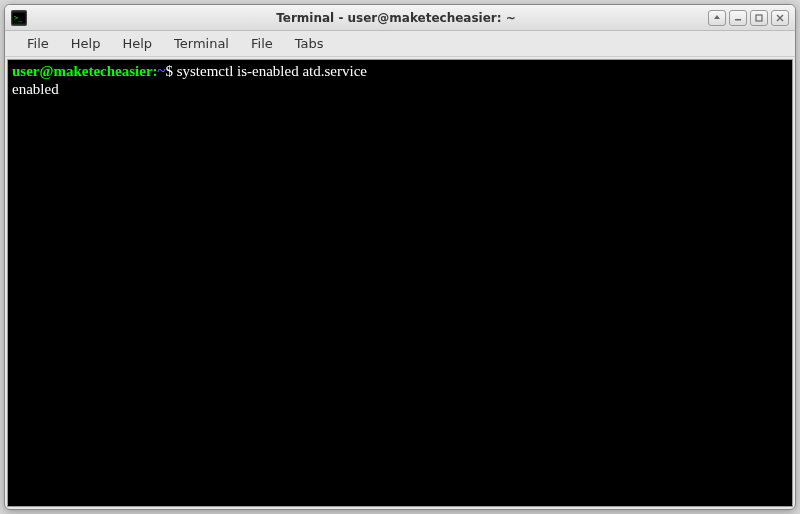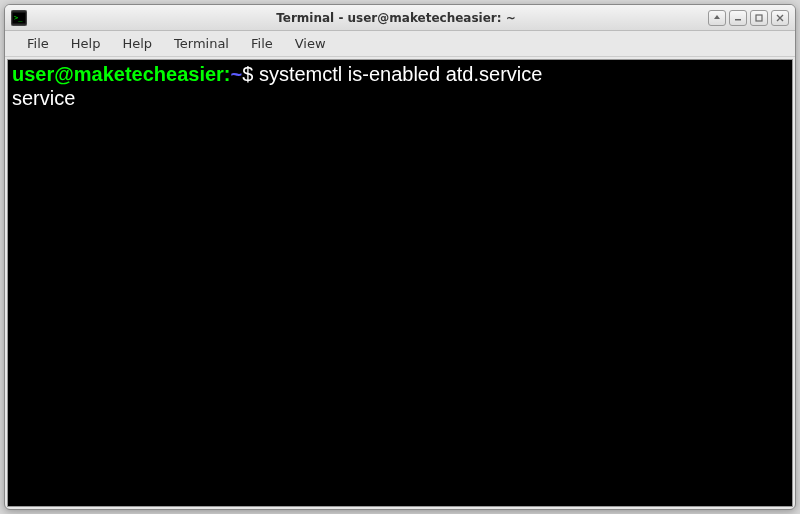--- a/index.html
+++ b/index.html
@@ -85,22 +85,22 @@
       color: #333;
       cursor: pointer;
       border-radius: 3px;
     }
     .terminal-area {
       flex: 1;
       background: #000;
       margin: 2px;
       border: 1px solid #999;
       padding: 2px 4px;
-      font-family: Liberation Sans, sans-serif;
-      font-size: 20px;
+      font-family: Liberation Serif, serif;
+      font-size: 15px;
       line-height: 1.2;
       color: #fff;
       overflow: hidden;
     }
     .term-line {
       white-space: pre;
     }
     .prompt-user {
       color: #00ff00;
       font-weight: bold;
@@ -167,20 +167,20 @@
       </div>
     </div>
   </div>
 
   <div class="menubar">
     <div class="menu-item">File</div>
     <div class="menu-item">Help</div>
     <div class="menu-item">Help</div>
     <div class="menu-item">Terminal</div>
     <div class="menu-item">File</div>
-    <div class="menu-item">View</div>
+    <div class="menu-item">Tabs</div>
   </div>
 
   <div class="terminal-area" id="terminal-area">
       <div class="term-line"><span class="prompt-user">user@maketecheasier</span><span class="prompt-sep">:</span><span class="prompt-path">~</span><span class="prompt-dollar">$ </span><span class="cmd">systemctl is-enabled atd.service</span></div>
-      <div class="term-line"><span class="output">service</span></div>
+      <div class="term-line"><span class="output">enabled</span></div>
     </div>
 </div>
 
 </body></html>

